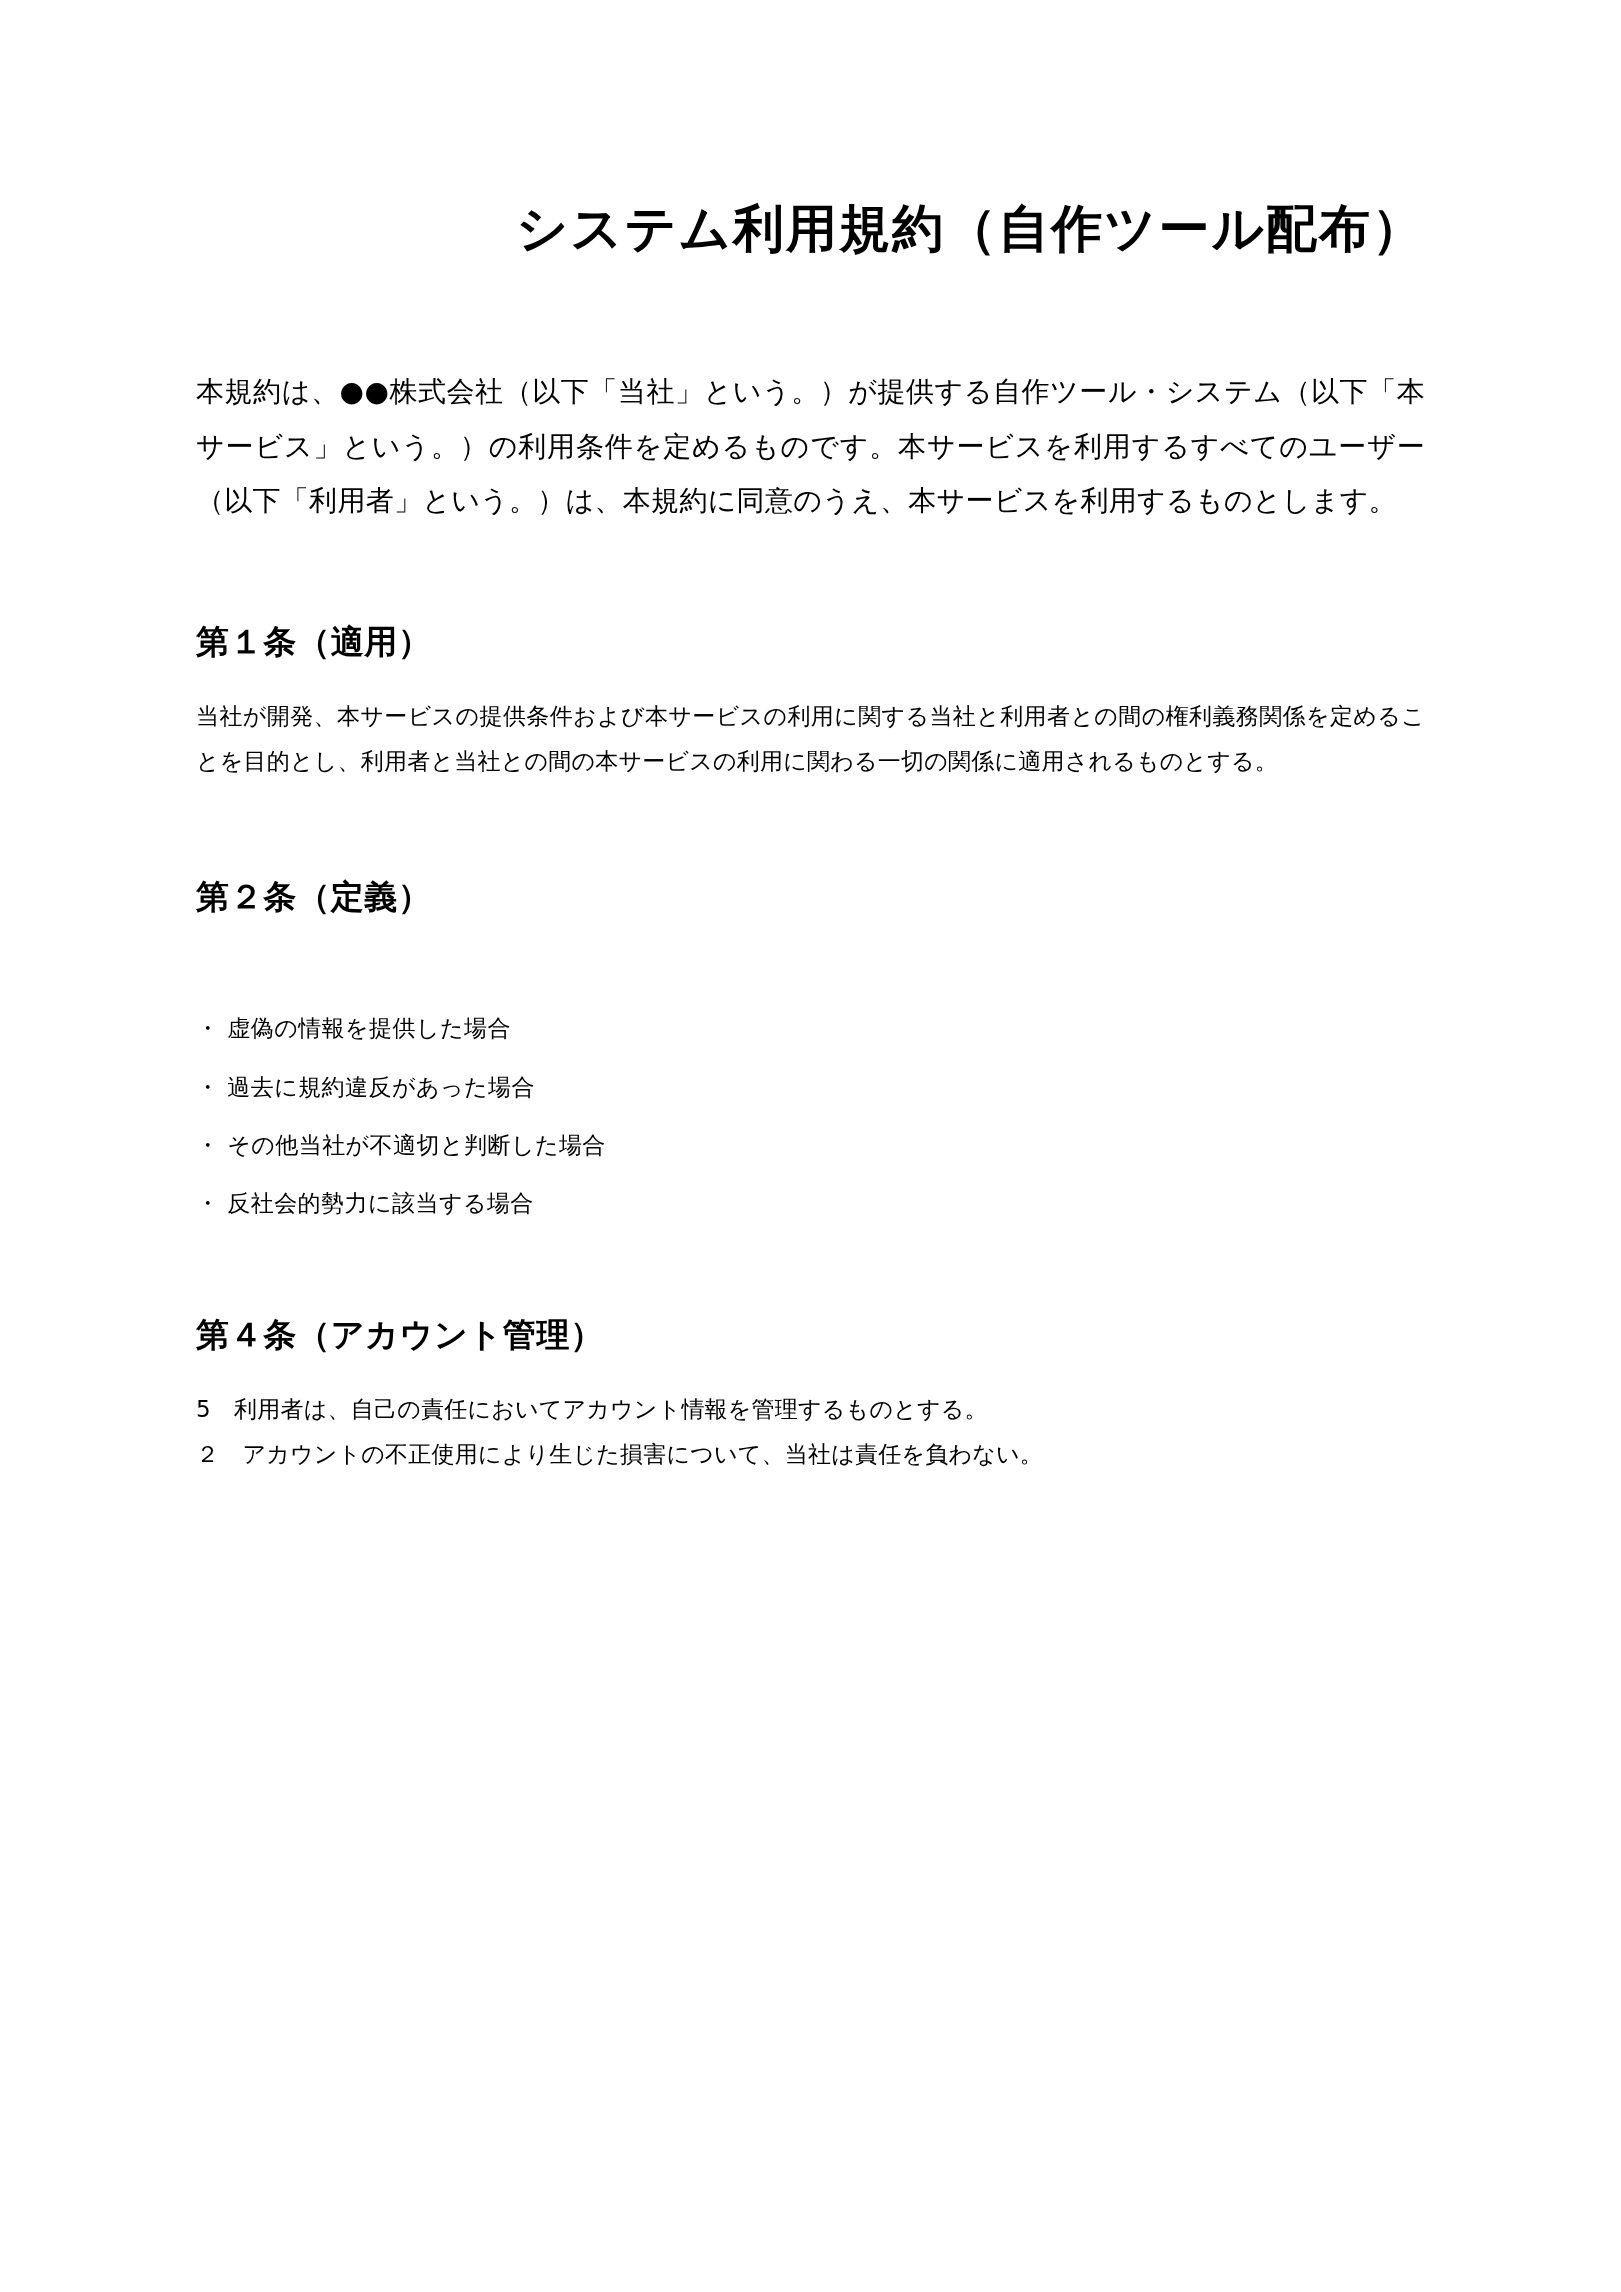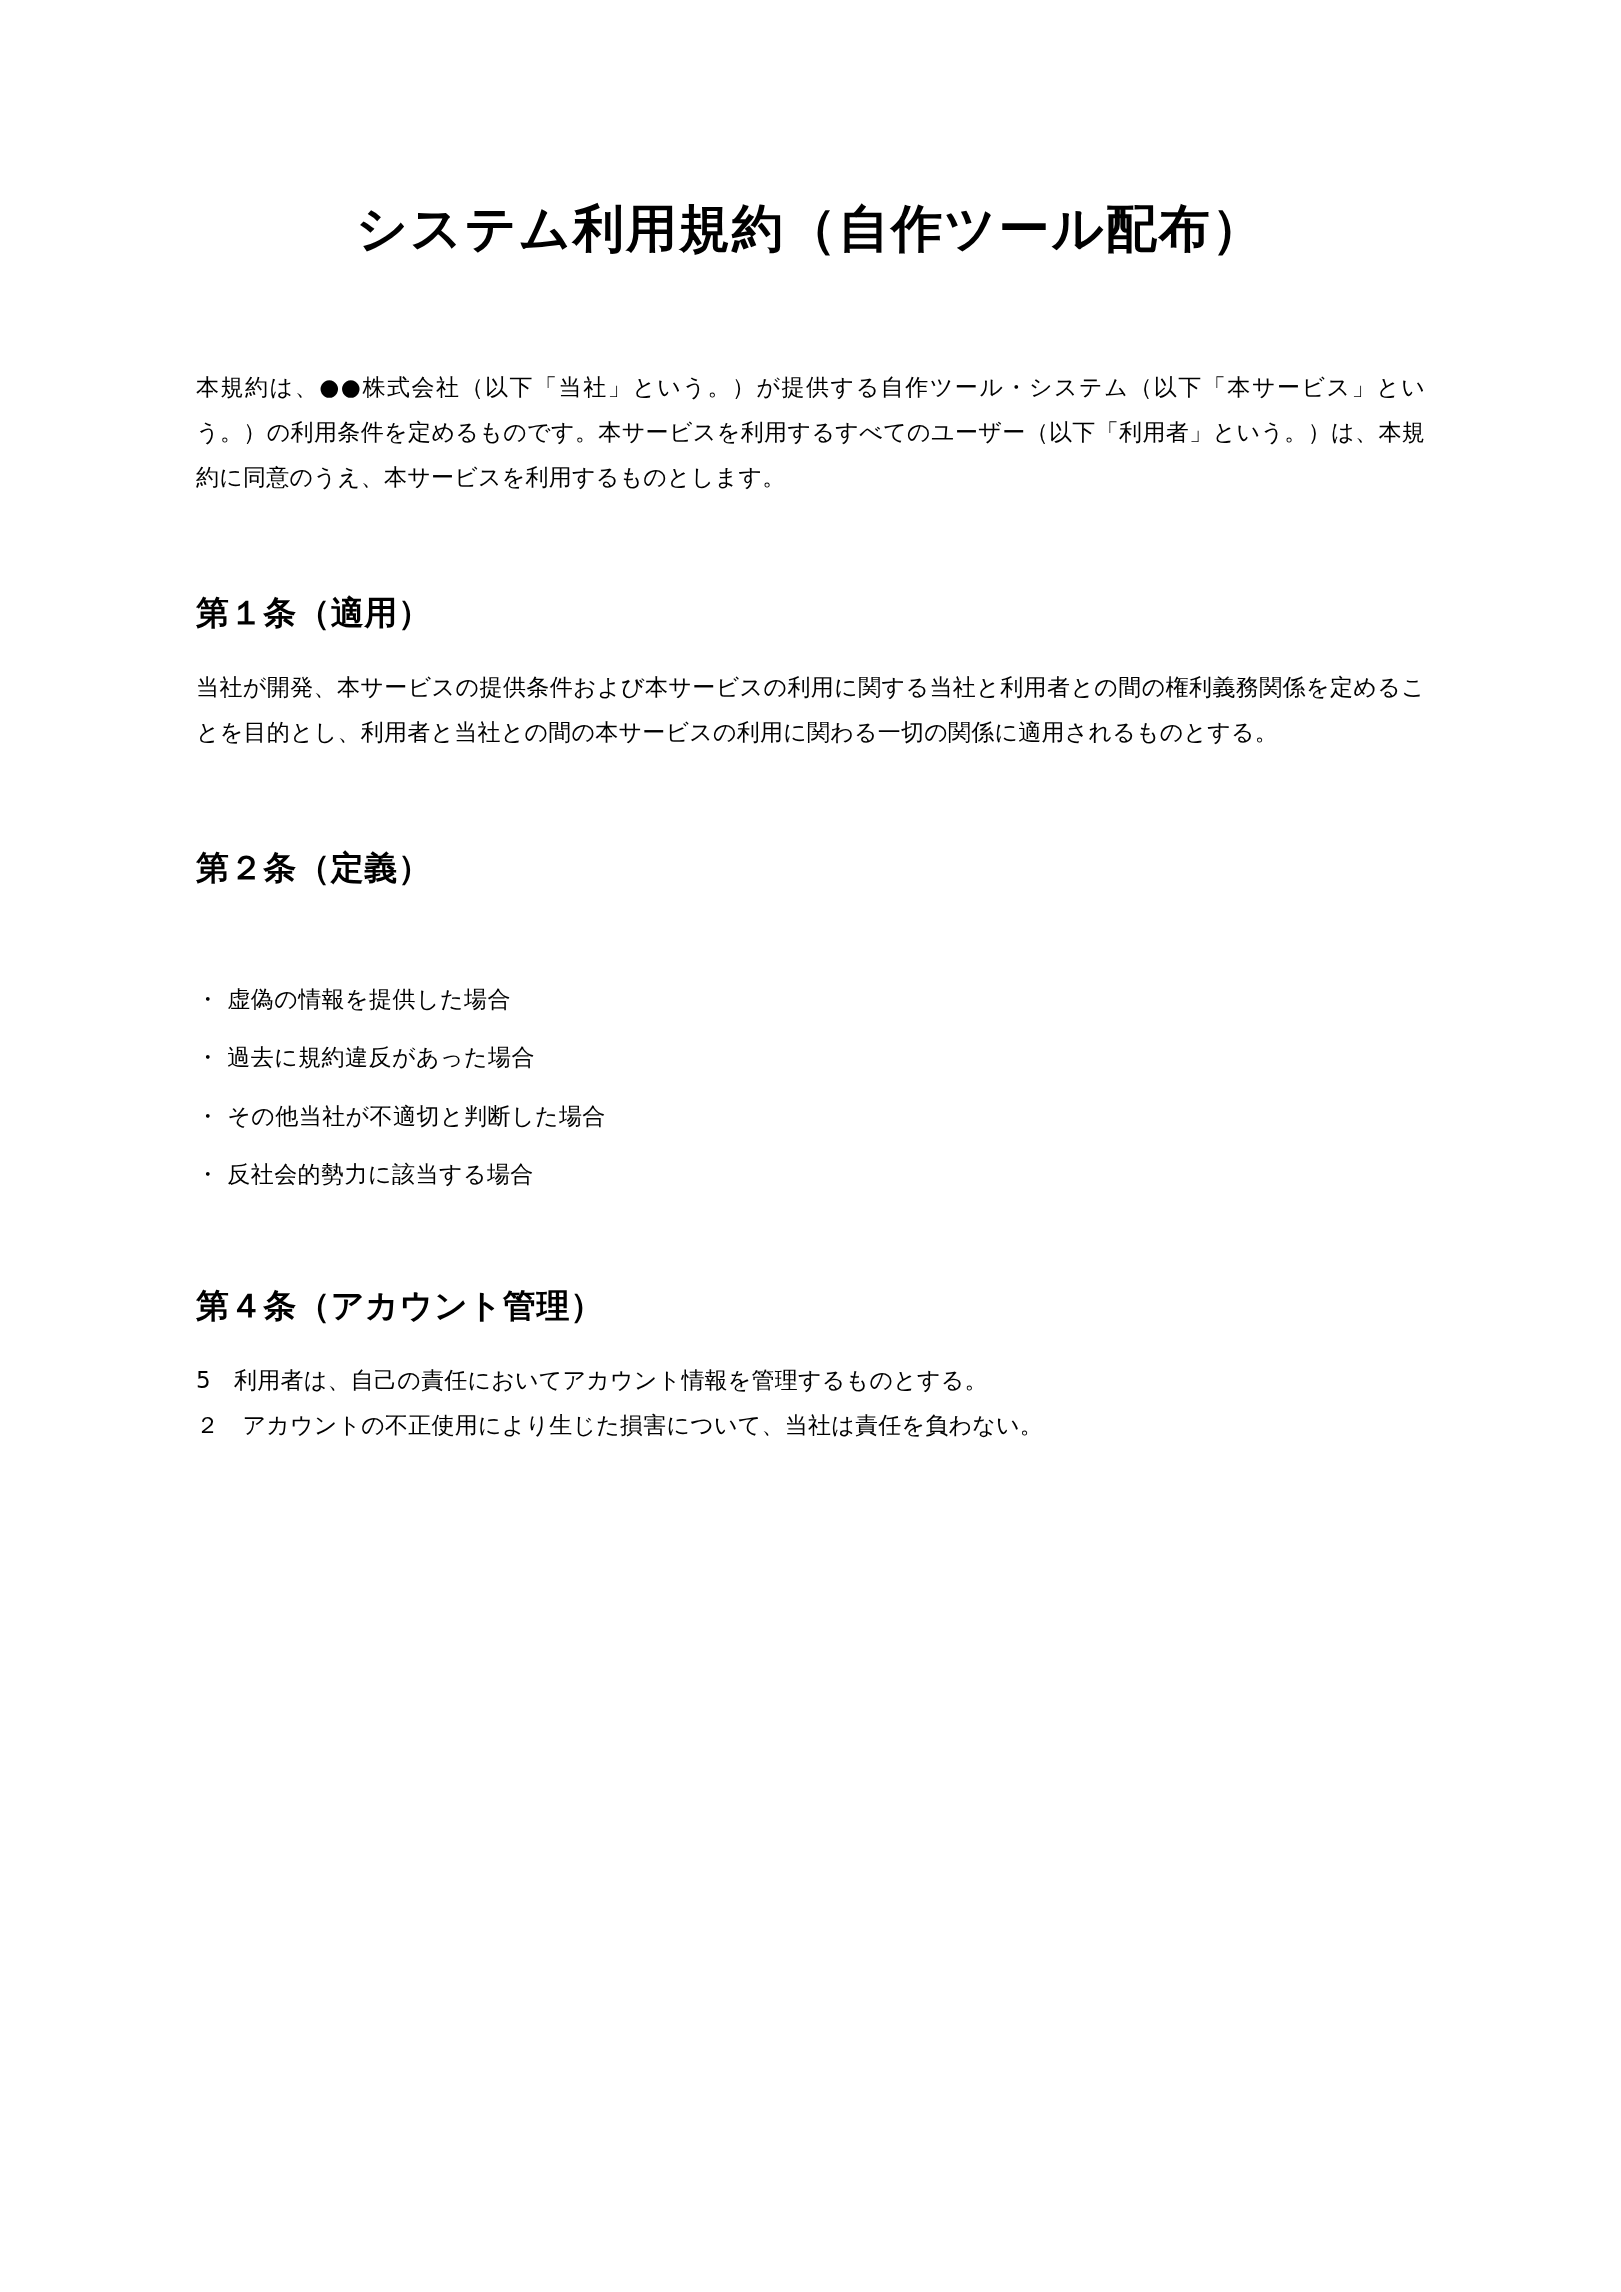--- a/index.html
+++ b/index.html
@@ -17,28 +17,28 @@
   .page {
     width: 1621px;
     min-height: 2293px;
     box-sizing: border-box;
     padding: 167px 196px 118px 196px;
     background: #ffffff;
   }
   .doc-title {
     font-size: 51px;
     font-weight: bold;
-    text-align: center;
+    text-align: right;
     letter-spacing: 0.04em;
     margin: 29px 0 0 0;
     line-height: 1.3;
   }
   .intro {
     margin-top: 103px;
-    font-size: 23px;
+    font-size: 28px;
     line-height: 1.95;
     text-align: justify;
     letter-spacing: 0.01em;
     font-weight: 500;
   }
   .article {
     margin-top: 90px;
   }
   .article-heading {
     font-size: 33px;

